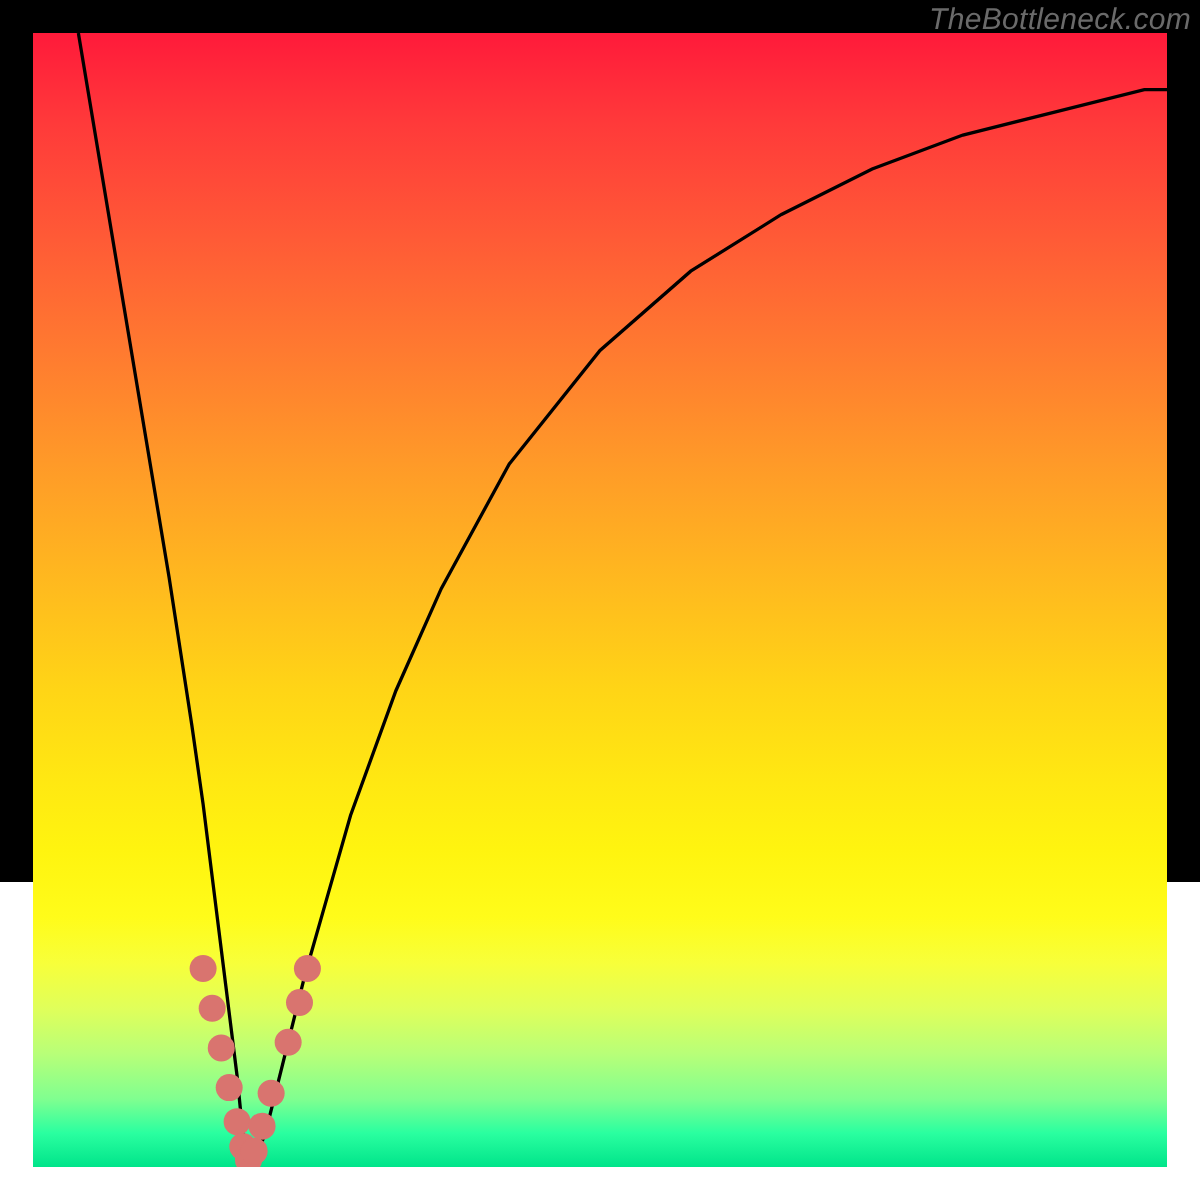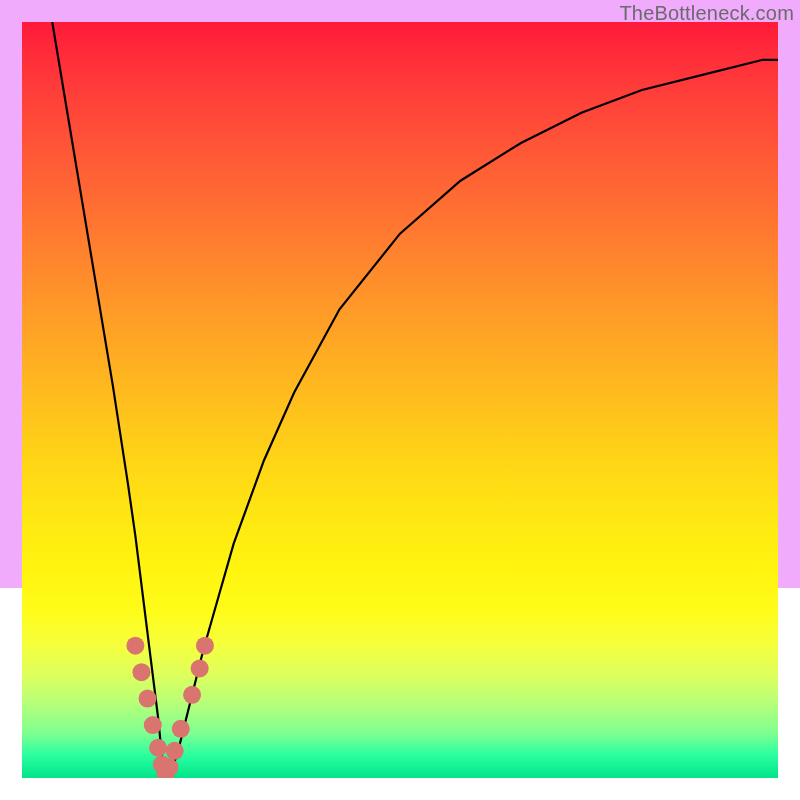--- a/index.html
+++ b/index.html
@@ -1,21 +1,22 @@
 <!DOCTYPE html>
 <html><head>
 <meta charset="utf-8">
 <style>
   * { margin: 0; padding: 0; box-sizing: border-box; }
   body { width: 800px; height: 800px; overflow: hidden; font-family: Arial, sans-serif; }
   .frame {
     width: 800px;
     height: 588px;
-    background: #f0abfc;
+    background: #000000;
     position: relative;
+    font-style: italic;
   }
   .plot-area {
     position: absolute;
     left: 22px;
     top: 22px;
     width: 756px;
     height: 756px;
     overflow: hidden;
   }
   .gradient-bg {

